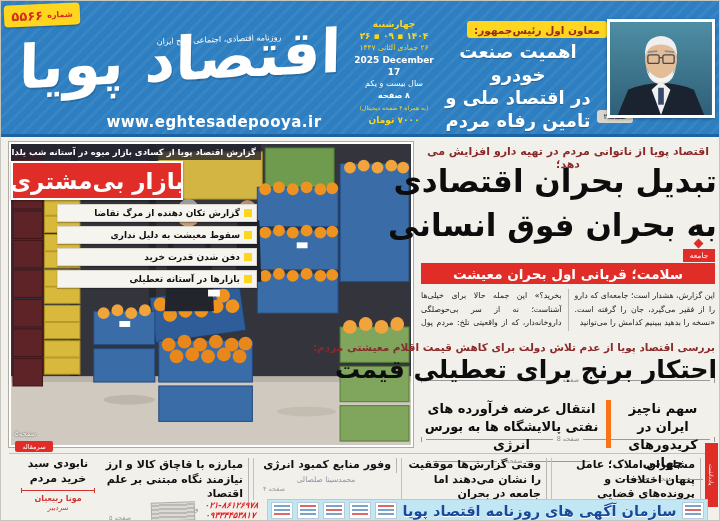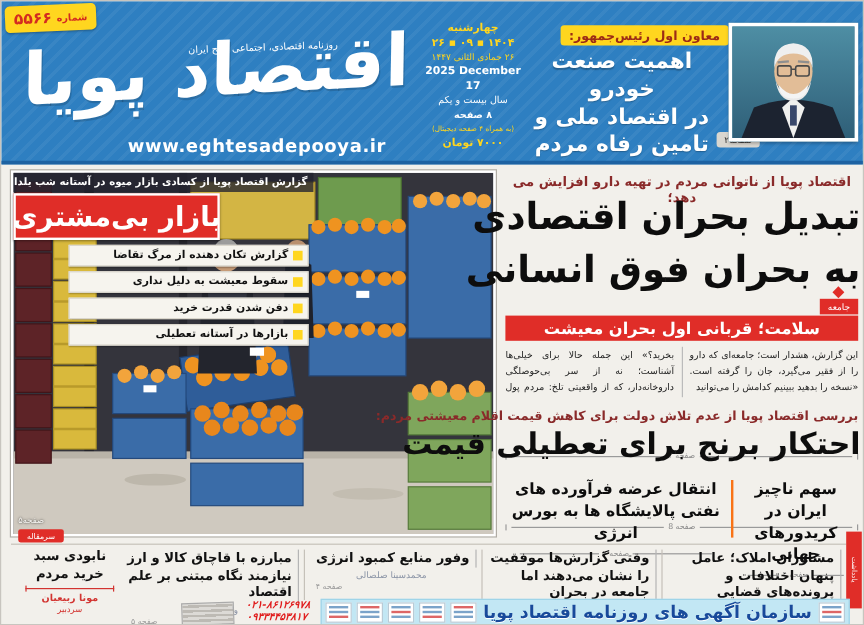--- a/index.html
+++ b/index.html
@@ -106,21 +106,21 @@
     color:#0d0d0d; font-size:25px; font-weight:bold; white-space:nowrap; letter-spacing:-.5px; }
 
   .pair-row { position:absolute; left:420px; top:399px; width:294px; height:48px;
     display:flex; }
   .pair-col { text-align:center; color:#0d0d0d; font-weight:bold; }
   .pair-col .ph { font-size:13px; line-height:18px; }
   .pair-col .pr { margin-top:3px; display:flex; align-items:center; gap:3px;
     color:#888; font-size:6.5px; font-weight:normal; padding:0 12px; }
   .pair-col .pr .ln { flex:1; height:1px; background:#9a9a9a; }
   .pair-0 { width:104px; }
-  .pair-1 { flex:1; border-right:2px solid #f97316; padding-right:4px; }
+  .pair-1 { flex:1; border-right:5px solid #f97316; padding-right:4px; }
 
   
   .hline { position:absolute; left:8px; top:452px; width:696px; height:1px; background:#c6c2ba; }
   .note-strip { position:absolute; left:704px; top:442px; width:13px; height:64px;
     background:#e02d28; display:flex; align-items:center; justify-content:center; }
   .note-strip span { writing-mode:vertical-rl; color:#fff; font-size:6px; }
   .opcol { position:absolute; top:457px; }
   .opcol .oh { font-size:11px; font-weight:bold; color:#111; line-height:14.5px;
     text-align:right; padding-right:5px; border-right:1px solid #b5b5b5; }
   .opcol .oa { margin-top:2px; font-size:7.5px; color:#8a93a5; text-align:center; }

